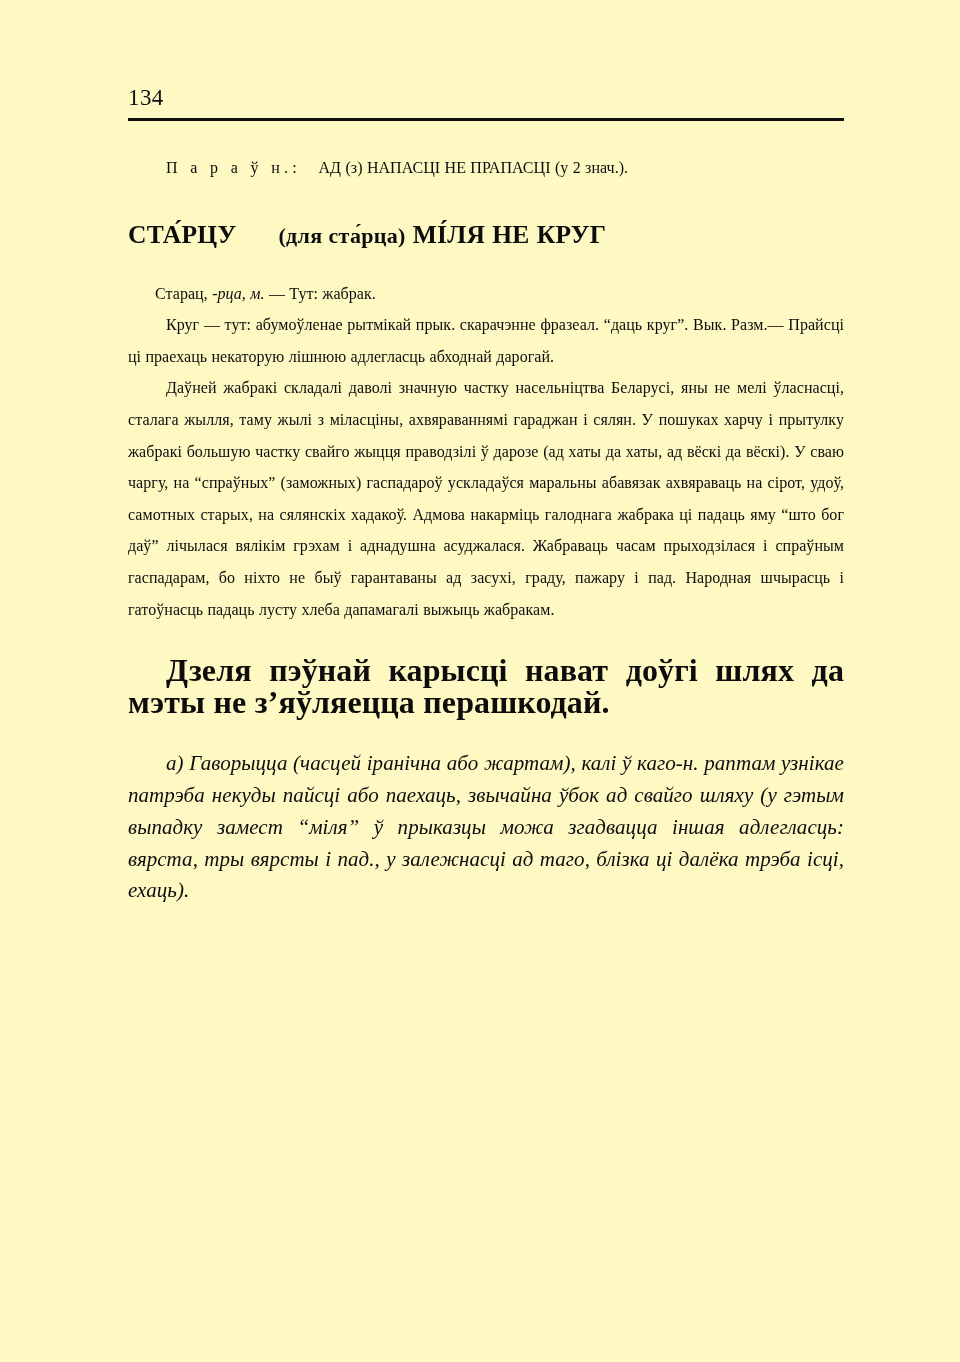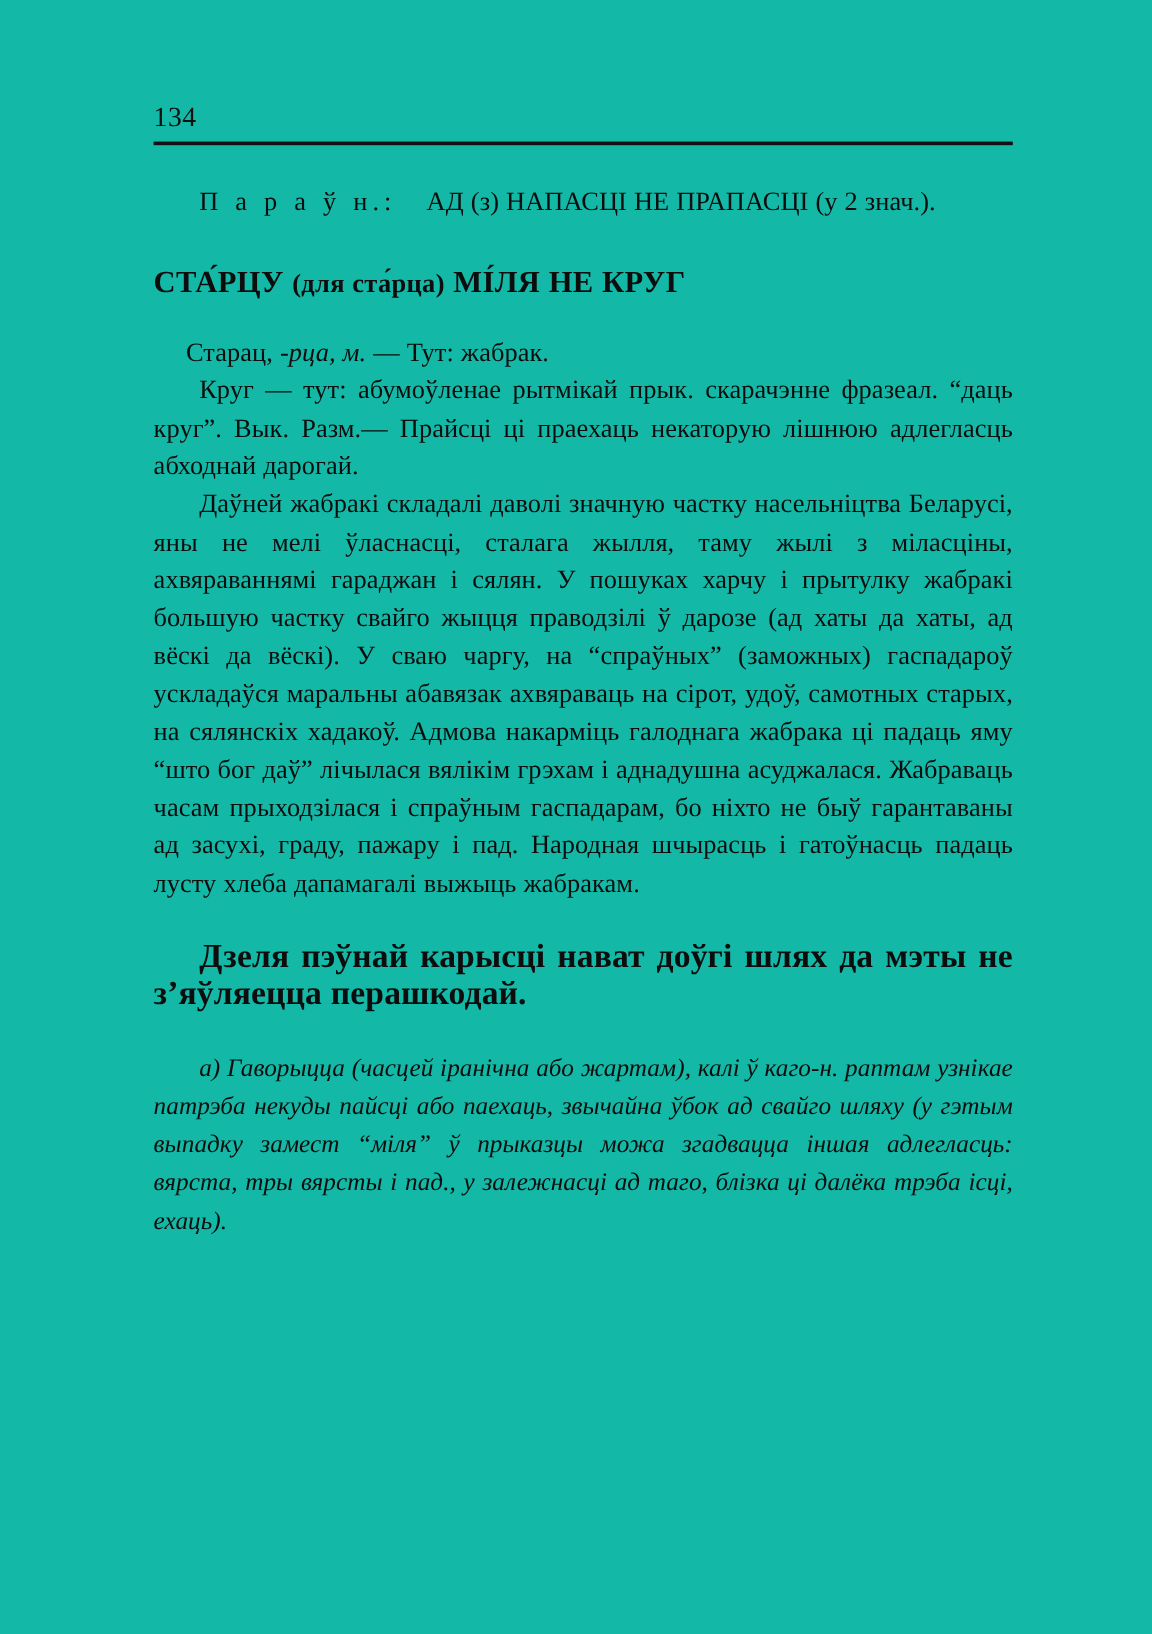--- a/index.html
+++ b/index.html
@@ -16,21 +16,21 @@
     font-family: "Liberation Serif", "DejaVu Serif", serif;
     color: #0d0d0d;
     -webkit-font-smoothing: antialiased;
   }
 
   .page {
     position: absolute;
     left: 0; top: 0;
     width: 960px;
     height: 1362px;
-    background: #14b8a6;
+    background: #fef9c3;
   }
 
   
   .page-header {
     position: absolute;
     left: 128px;
     top: 84px;
     width: 716px;
   }
   .folio {
@@ -49,21 +49,21 @@
   
   .column {
     position: absolute;
     left: 128px;
     top: 152px;
     width: 716px;
   }
 
   p {
     margin: 0;
-    font-size: 22px;
+    font-size: 16px;
     line-height: 31.6px;
     text-align: justify;
     text-justify: inter-word;
     letter-spacing: 0.05px;
     word-spacing: 0.3px;
     -ms-hyphens: none;
     hyphens: none;
   }
   p.indent { text-indent: 38px; }
   p.noindent { text-indent: 0; margin-left: 27px; }
@@ -79,25 +79,26 @@
   .headword {
     font-weight: bold;
     font-size: 25.5px;
     line-height: 33px;
     letter-spacing: 0.3px;
     text-align: left;
     text-indent: 0;
   }
   .headword .small {
     font-size: 22px;
+    margin-left: 35px;
   }
 
   .bold-sense {
     font-weight: bold;
-    font-size: 28px;
+    font-size: 32px;
     line-height: 31.5px;
     text-align: justify;
     text-indent: 38px;
     letter-spacing: 0.1px;
   }
 
   .italic-block {
     font-style: italic;
     font-size: 21px;
     line-height: 31.8px;

